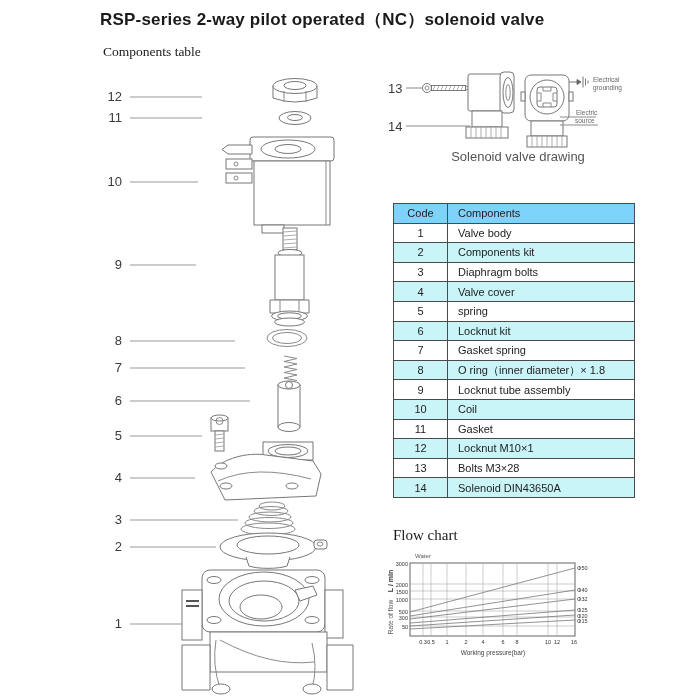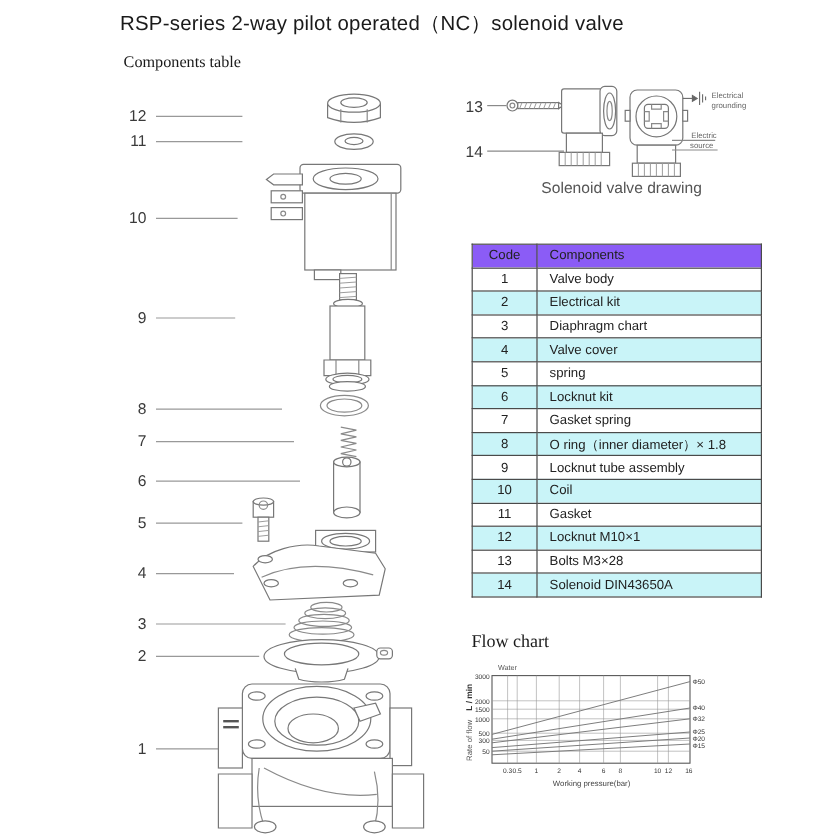--- a/index.html
+++ b/index.html
@@ -1,34 +1,34 @@
 <!DOCTYPE html>
 <html><head>
 <meta charset="utf-8">
 <style>
   html,body{margin:0;padding:0;background:#fff;}
   .page{position:relative;width:700px;height:700px;background:#fff;overflow:hidden;
         font-family:"Liberation Sans",sans-serif;color:#1a1a1a;}
   .abs{position:absolute;}
-  .title{left:100px;top:8px;font-size:17px;font-weight:normal;letter-spacing:.2px;}
+  .title{left:100px;top:8px;font-size:17px;font-weight:bold;letter-spacing:.2px;}
   .section-label{left:103px;top:44px;font-family:"Liberation Serif",serif;font-weight:normal;font-size:13.5px;}
   .caption{left:448px;top:149px;width:140px;text-align:center;font-size:13px;color:#555;}
   .flow-title{left:393px;top:527px;font-family:"Liberation Serif",serif;font-weight:normal;font-size:15px;}
   svg{position:absolute;overflow:visible;}
   svg text{font-family:"Liberation Sans",sans-serif;}
   .ln{stroke:#8a8a8a;stroke-width:1;fill:none;}
   .lnd{stroke:#777;stroke-width:1;fill:#fff;}
   .num{font-size:13px;fill:#3a3a3a;}
   .tiny{font-size:6.5px;fill:#666;}
   .tick{font-size:5.5px;fill:#333;}
   .ctable{position:absolute;left:393px;top:203px;width:242px;border-collapse:collapse;
           table-layout:fixed;font-size:11px;color:#222;}
   .ctable td{border:1px solid #4a4a4a;height:18.6px;padding:0 0 0 10px;background:#fff;}
   .ctable td.code{width:53px;text-align:center;padding:0;}
-  .ctable tr.hdr td{background:#8b5cf6;}
+  .ctable tr.hdr td{background:#7dd3fc;}
   .ctable tr.alt td{background:#c9f4f8;}
 </style>
 </head>
 <body>
 
 <div class="page">
 
   <div class="abs title">RSP-series 2-way pilot operated（NC）solenoid valve</div>
   <div class="abs section-label">Components table</div>
 
@@ -275,25 +275,25 @@
       <tr class="hdr">
         <td class="code">Code</td>
         <td>Components</td>
       </tr>
       <tr>
           <td class="code">1</td>
           <td>Valve body</td>
         </tr>
       <tr class="alt">
           <td class="code">2</td>
-          <td>Electrical kit</td>
+          <td>Components kit</td>
         </tr>
       <tr>
           <td class="code">3</td>
-          <td>Diaphragm chart</td>
+          <td>Diaphragm bolts</td>
         </tr>
       <tr class="alt">
           <td class="code">4</td>
           <td>Valve cover</td>
         </tr>
       <tr>
           <td class="code">5</td>
           <td>spring</td>
         </tr>
       <tr class="alt">

